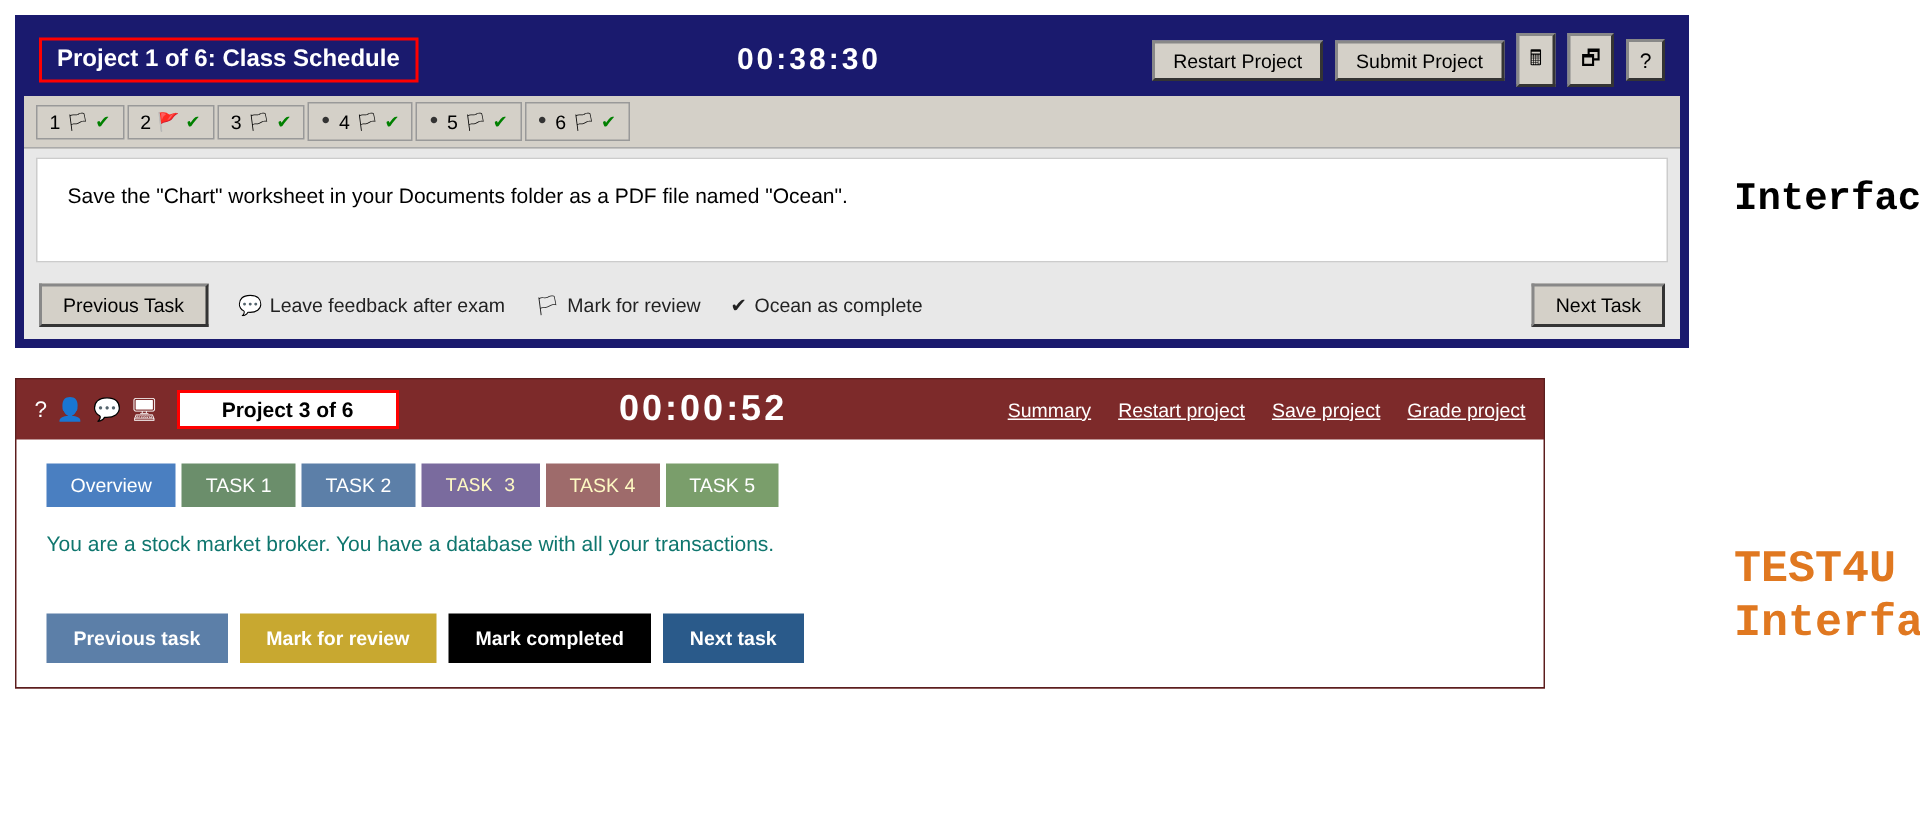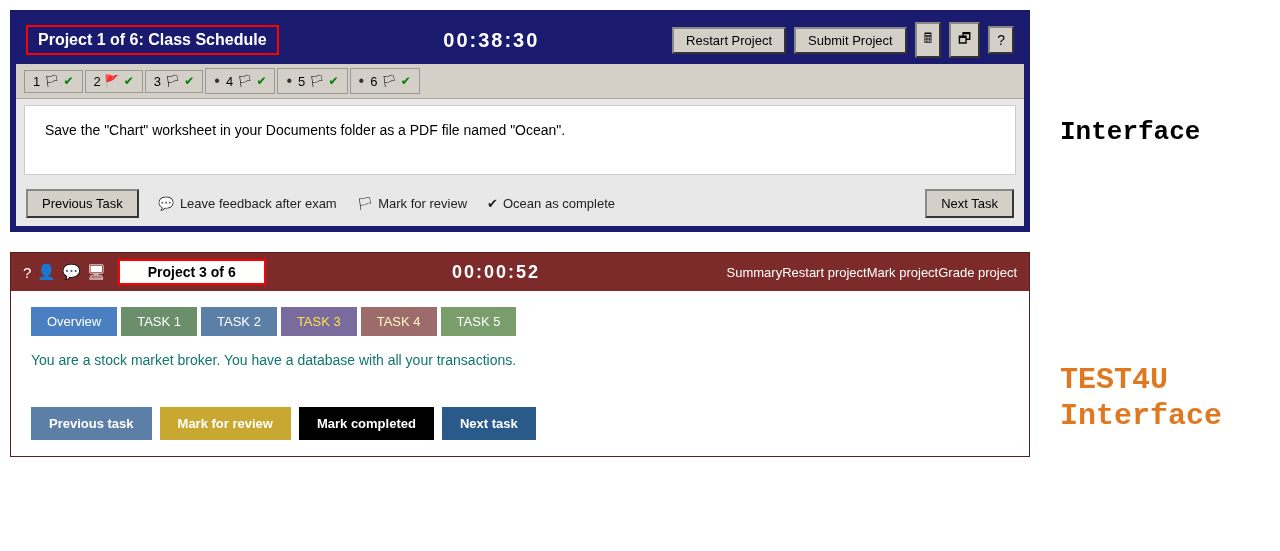--- a/index.html
+++ b/index.html
@@ -25,21 +25,21 @@
     .right-col {
       display: flex;
       flex-direction: column;
       justify-content: space-around;
       padding-left: 30px;
       flex: 1;
     }
 
     
     .real-exam {
-      width: 1020px;
+      width: 1116px;
       border: 2px solid #1a1a6e;
       background: #1a1a6e;
       padding: 4px;
     }
 
     .real-exam-inner {
       background: #e8e8e8;
     }
 
     .real-exam-header {
@@ -202,30 +202,32 @@
       background: white;
       color: #000;
       padding: 3px 28px;
       font-size: 14px;
       font-weight: bold;
     }
 
     .test4u-timer {
       flex: 1;
       text-align: center;
-      font-size: 18px;
+      font-size: 24px;
       font-weight: bold;
       color: white;
       letter-spacing: 2px;
     }
 
     .test4u-nav-links {
       display: flex;
-      color: white;
-      font-size: 13px;
+      gap: 18px;
+      color: white;
+      font-size: 13px;
+      text-decoration: underline;
     }
 
     .test4u-nav-link {
       color: white;
       cursor: pointer;
       text-decoration: none;
       font-size: 13px;
     }
 
     
@@ -251,21 +253,21 @@
       background: #e0e0e0;
     }
 
     .t4u-tab.active {
       background: #4a7fc1;
       color: white;
     }
 
     .t4u-tab.task1 { background: #6b8e6b; color: white; }
     .t4u-tab.task2 { background: #5c7fa8; color: white; }
-    .t4u-tab.task3 { background: #7a6b9e; color: #fde047; }
+    .t4u-tab.task3 { background: #7a6b9e; color: #fef9c3; font-family: Liberation Mono, monospace; }
     .t4u-tab.task4 { background: #9e6b6b; color: #fef9c3; }
     .t4u-tab.task5 { background: #7a9e6b; color: white; }
 
     
     .test4u-content-text {
       font-size: 14px;
       color: #0f766e;
       margin-bottom: 36px;
       line-height: 1.5;
     }
@@ -402,21 +404,21 @@
         <span>?</span>
         <span>👤</span>
         <span>💬</span>
         <span>🖥</span>
       </div>
       <div class="test4u-project-box">Project 3 of 6</div>
       <div class="test4u-timer">00:00:52</div>
       <div class="test4u-nav-links">
         <a class="test4u-nav-link">Summary</a>
         <a class="test4u-nav-link">Restart project</a>
-        <a class="test4u-nav-link">Mark project</a>
+        <a class="test4u-nav-link">Save project</a>
         <a class="test4u-nav-link">Grade project</a>
       </div>
     </div>
 
     <div class="test4u-body">
 
       <div class="test4u-tabs">
         <button class="t4u-tab active">Overview</button>
         <button class="t4u-tab task1">TASK 1</button>
         <button class="t4u-tab task2">TASK 2</button>

